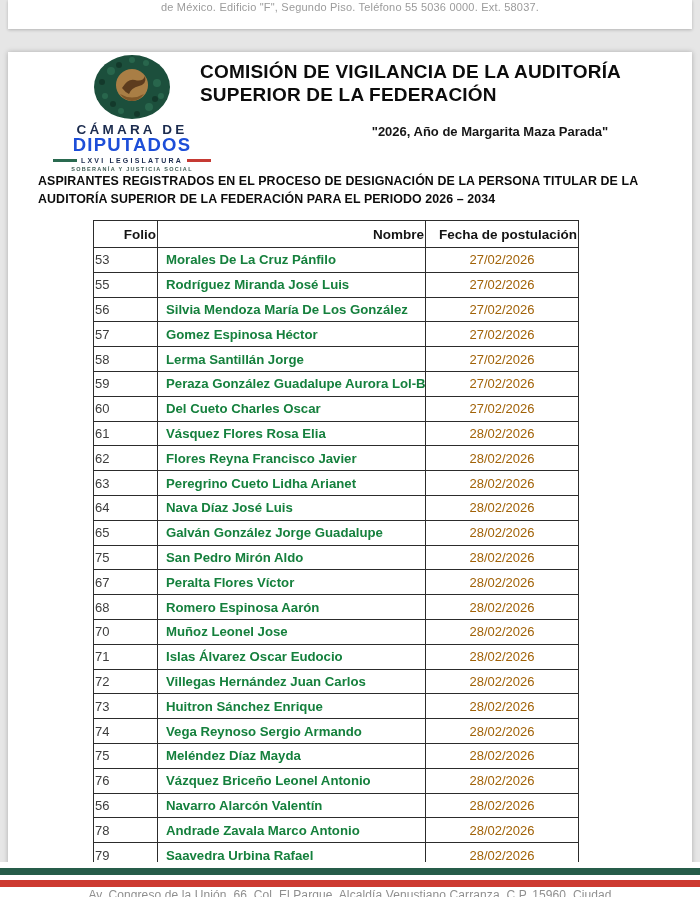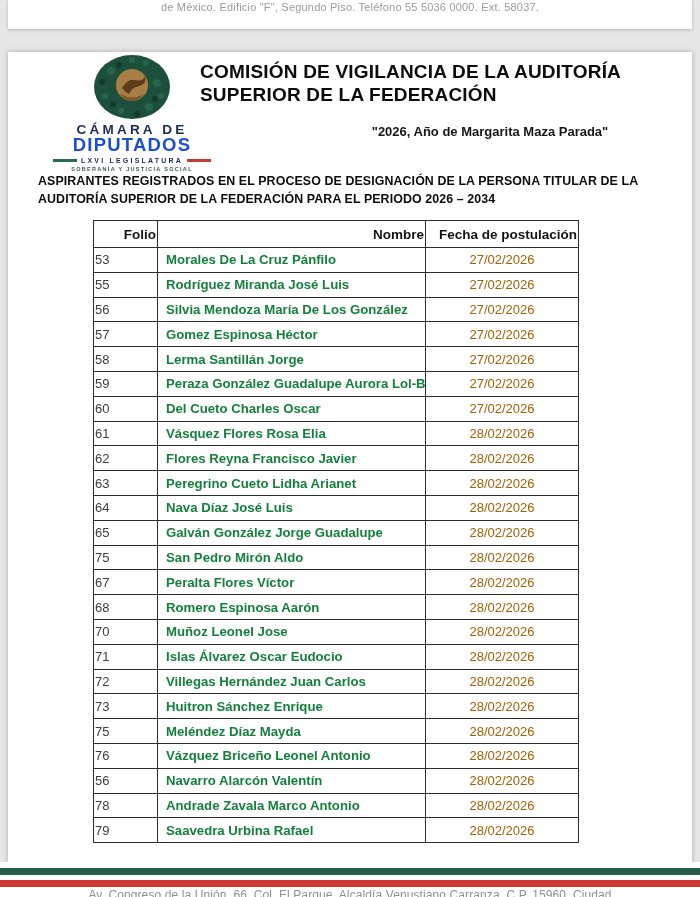--- a/index.html
+++ b/index.html
@@ -247,20 +247,25 @@
             <td class="nombre">Villegas Hernández Juan Carlos</td>
             <td class="fecha">28/02/2026</td>
           </tr>
 
           <tr>
             <td class="folio">73</td>
             <td class="nombre">Huitron Sánchez Enrique</td>
             <td class="fecha">28/02/2026</td>
           </tr>
 
+          <tr>
+            <td class="folio">74</td>
+            <td class="nombre">Vega Reynoso Sergio Armando</td>
+            <td class="fecha">28/02/2026</td>
+          </tr>
 
           <tr>
             <td class="folio">75</td>
             <td class="nombre">Meléndez Díaz Mayda</td>
             <td class="fecha">28/02/2026</td>
           </tr>
 
           <tr>
             <td class="folio">76</td>
             <td class="nombre">Vázquez Briceño Leonel Antonio</td>

